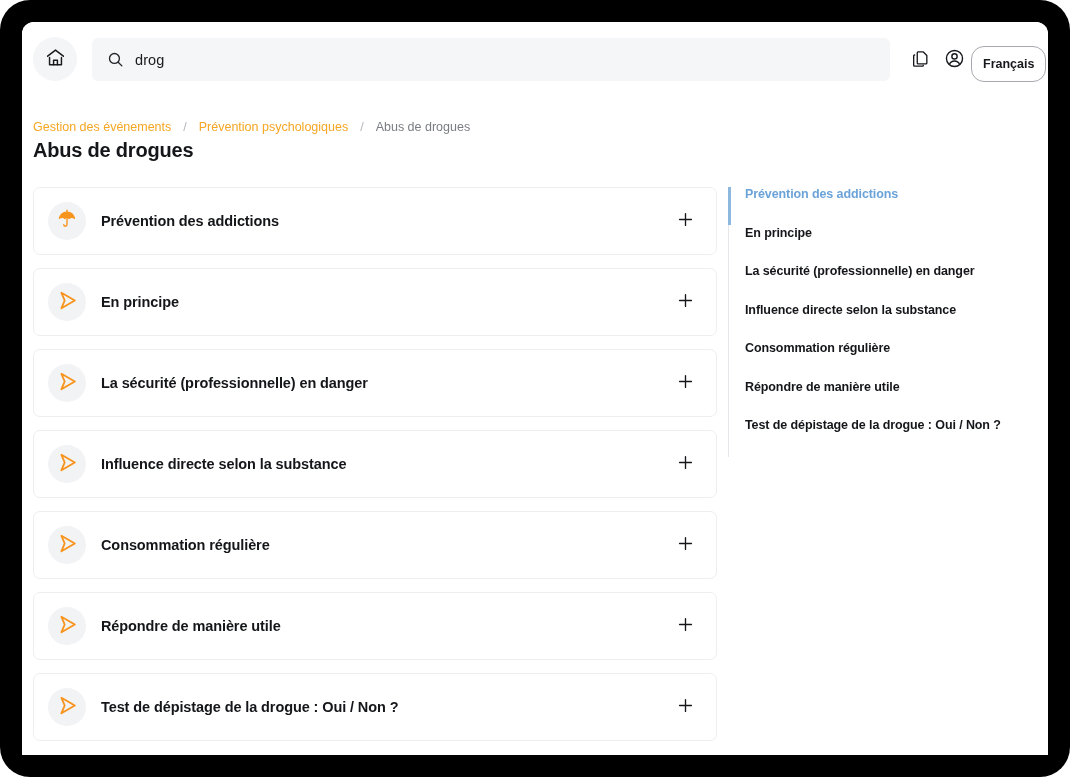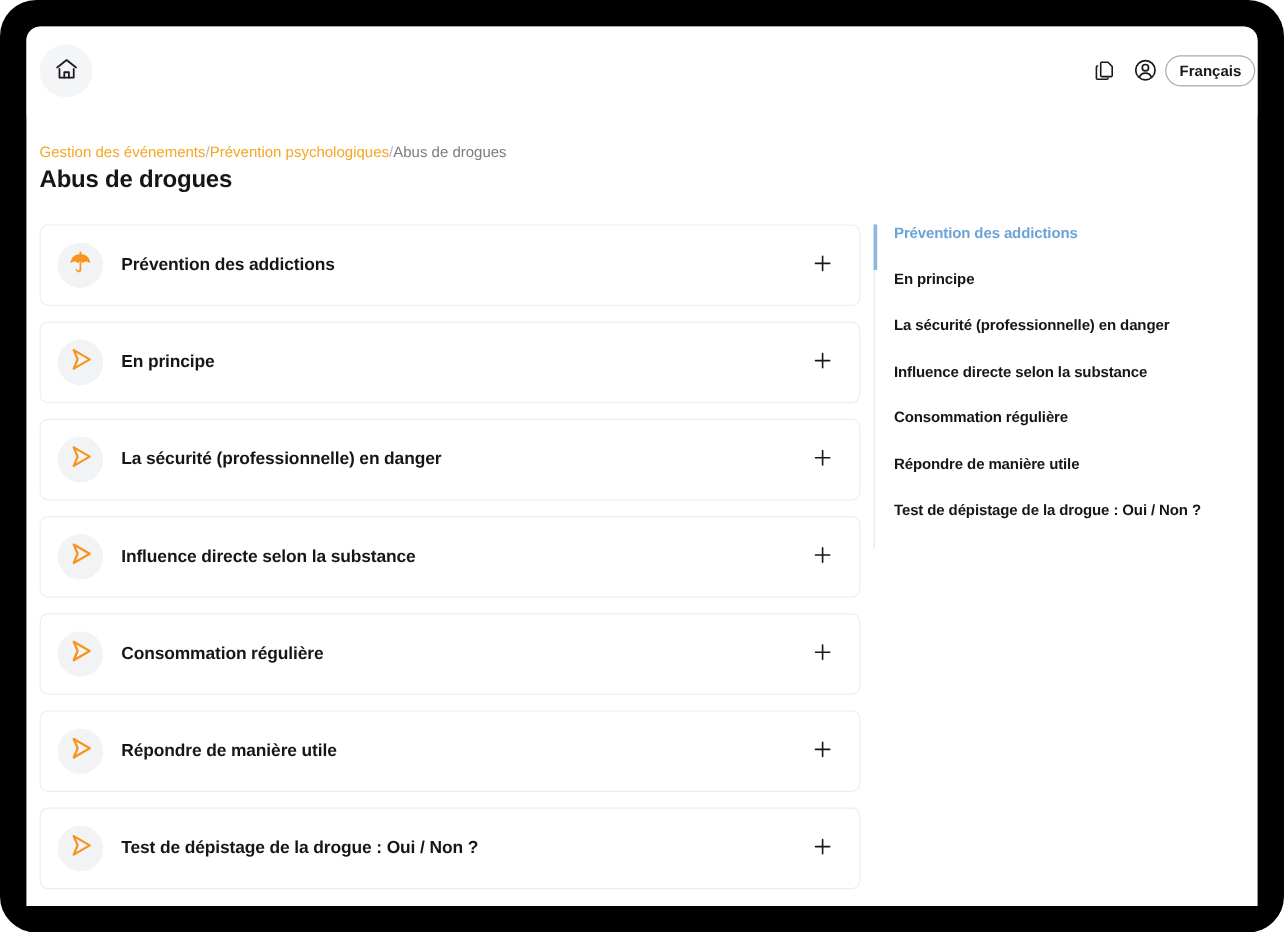--- a/index.html
+++ b/index.html
@@ -80,41 +80,41 @@
     align-items: center;
     justify-content: center;
     cursor: pointer;
   }
   #docs-button { left: 885px; }
   #account-button { left: 918px; }
 
   #lang-button {
     position: absolute;
     left: 949px; top: 24px;
-    height: 26px;
+    height: 36px;
     padding: 0 11px;
     border: 1px solid #a6a9ae;
     border-radius: 13px;
     background: #ffffff;
     font-family: "Liberation Sans", sans-serif;
     font-size: 12.5px;
     font-weight: bold;
     color: #17181c;
     cursor: pointer;
     display: flex;
     align-items: center;
   }
 
   
   #breadcrumb {
     position: absolute;
     left: 11px; top: 98px;
     font-size: 12.5px;
     display: flex;
-    gap: 0;
+    gap: 12px;
     white-space: nowrap;
   }
   .crumb-link { color: #f5a623; cursor: pointer; }
   .crumb-current { color: #7a7d83; }
   .crumb-sep { color: #b4b7bc; }
 
   #page-title {
     position: absolute;
     left: 11px; top: 117px;
     font-size: 20px;
@@ -222,20 +222,29 @@
       <button id="home-button">
         <span>
           <svg width="21" height="21" viewBox="0 0 24 24" fill="none" stroke="#1b1b1f" stroke-width="1.7" stroke-linecap="round" stroke-linejoin="round">
             <path d="M3 10.5 12 3.5l9 7"></path>
             <path d="M5.2 12v8.2h13.6V12"></path>
             <path d="M9.8 20.2v-5.1h4.4v5.1"></path>
           </svg>
         </span>
       </button>
 
+      <div id="search-field">
+        <span id="search-icon">
+          <svg width="17" height="17" viewBox="0 0 24 24" fill="none" stroke="#25262b" stroke-width="1.9" stroke-linecap="round">
+            <circle cx="10.5" cy="10.5" r="7"></circle>
+            <path d="M15.8 15.8 21 21"></path>
+          </svg>
+        </span>
+        <span id="search-value">drog</span>
+      </div>
 
       <button id="docs-button" class="topbar-icon-btn">
         <span>
           <svg width="20" height="20" viewBox="0 0 24 24" fill="none" stroke="#17181c" stroke-width="1.6" stroke-linejoin="round">
             <path d="M8.5 3.5h6.3l4.2 4.2v9.1a1 1 0 0 1-1 1H8.5a1 1 0 0 1-1-1V4.5a1 1 0 0 1 1-1z"></path>
             <path d="M5 7.2H4.2a1 1 0 0 0-1 1v11.3a1 1 0 0 0 1 1h9.6a1 1 0 0 0 1-1v-.7"></path>
           </svg>
         </span>
       </button>
 

